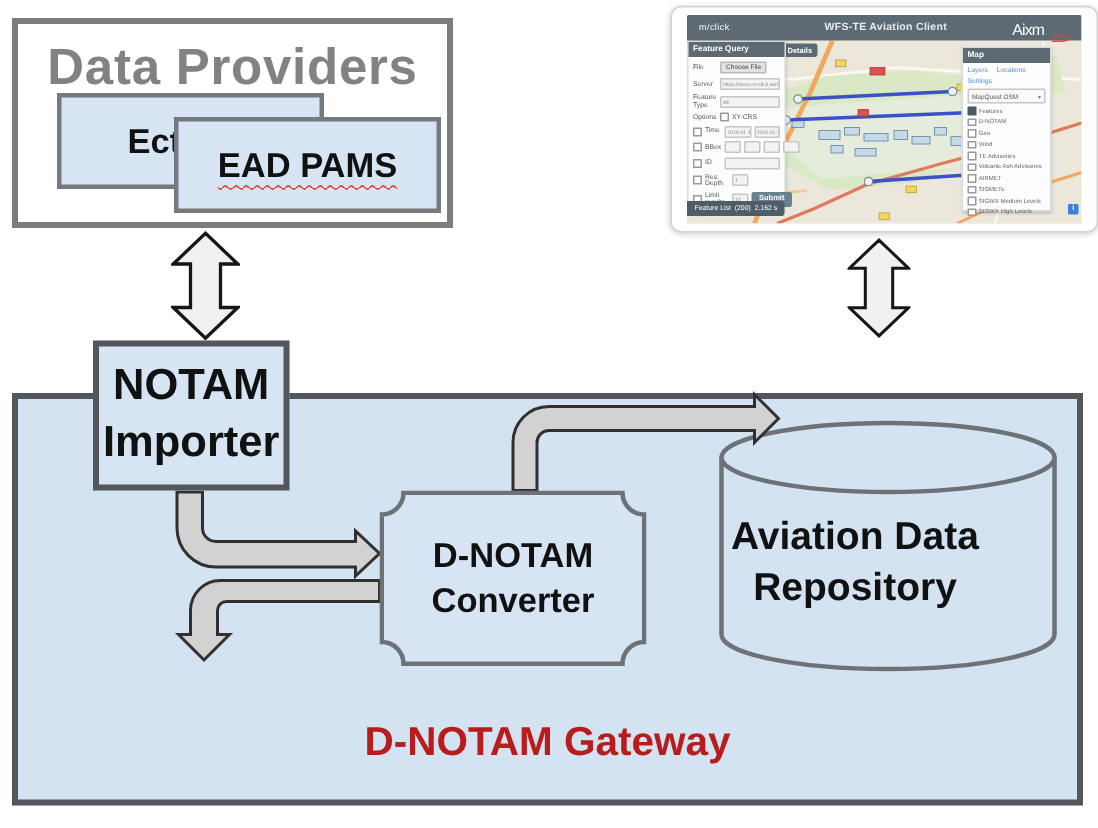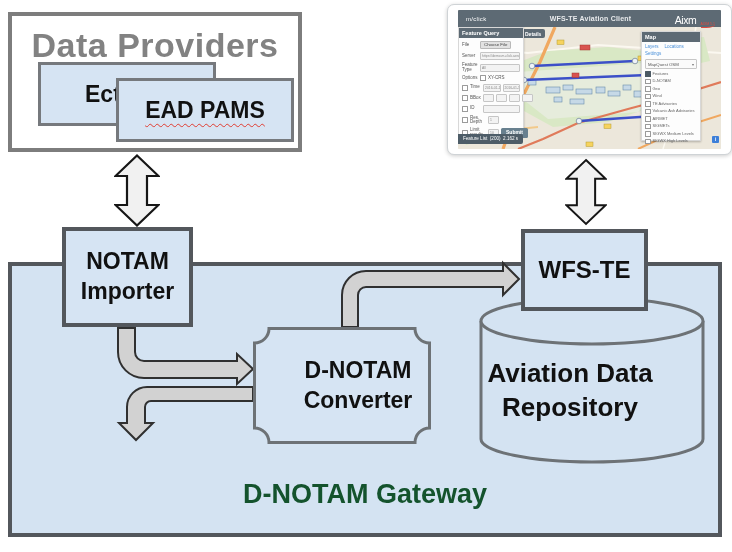--- a/index.html
+++ b/index.html
@@ -18,36 +18,36 @@
   .ect-box{left:38px;top:62px;width:178px;height:64px;border:3px solid #76797d;
        justify-content:flex-start;padding-left:44px;font-size:23px;z-index:2;}
   .ead-box{left:116px;top:78px;width:178px;height:64px;border:3px solid #76797d;font-size:23px;z-index:3;}
   .squiggle{text-decoration-line:underline;text-decoration-style:wavy;
        text-decoration-color:var(--c-squiggle_red,#e03c31);text-decoration-thickness:1px;
        text-underline-offset:5px;}
 
   .gateway{position:absolute;left:8px;top:262px;width:714px;height:275px;box-sizing:border-box;
        background:var(--c-gateway_fill,#d4e3f2);border:4px solid var(--c-node_border,#53575c);z-index:1;}
   .gateway-label{position:absolute;left:225px;top:479px;width:280px;text-align:center;
-       font-weight:700;font-size:27px;color:#14532d;z-index:2;}
+       font-weight:700;font-size:27px;color:#b91c1c;z-index:2;}
 
   .notam-importer{left:62px;top:227px;width:131px;height:100px;border:4px solid var(--c-node_border,#53575c);
-       font-size:23px;line-height:1.3;z-index:4;}
+       font-size:29px;line-height:1.3;z-index:4;}
   .wfs-te{left:521px;top:229px;width:127px;height:82px;border:4px solid var(--c-node_border,#53575c);
        font-size:24px;z-index:4;}
   .data-validator{left:62px;top:437px;width:140px;height:87px;border:3px solid var(--c-node_border,#53575c);
        font-size:22px;line-height:1.3;z-index:4;}
 
   .converter-wrap{position:absolute;left:253px;top:327px;width:178px;height:117px;z-index:4;}
   .converter-wrap svg{position:absolute;left:0;top:0;}
-  .converter-label{position:absolute;left:16px;top:0;width:100%;height:100%;display:flex;align-items:center;
+  .converter-label{position:absolute;left:0;top:0;width:100%;height:100%;display:flex;align-items:center;
        justify-content:center;text-align:center;font-weight:700;font-size:23px;line-height:1.3;color:#111;
        padding:0 20px;box-sizing:border-box;}
 
-  .cylinder-wrap{position:absolute;left:479px;top:295px;width:182px;height:170px;z-index:2;}
+  .cylinder-wrap{position:absolute;left:479px;top:279px;width:182px;height:170px;z-index:2;}
   .cyl-label{position:absolute;left:0;top:62px;width:100%;text-align:center;font-weight:700;
        font-size:26px;line-height:1.3;color:#111;}
 
   .flow-arrows{position:absolute;left:0;top:0;z-index:3;pointer-events:none;}
   .flow-arrows path{fill:var(--c-arrow_fill,#d2d2d2);stroke:var(--c-arrow_stroke,#303030);stroke-width:2;}
   .dbl-arrow{position:absolute;z-index:3;}
   .dbl-arrow path{fill:var(--c-double_arrow_fill,#f1f1f1);stroke:#161616;stroke-width:2.2;}
 
   
   .client-shot{position:absolute;left:447px;top:4px;width:283px;height:149px;background:#fff;
@@ -114,23 +114,20 @@
     <span class="squiggle">EAD PAMS</span>
   </div>
 
   <div class="gateway"></div>
   <div class="gateway-label">D-NOTAM Gateway</div>
 
   <div class="box blue notam-importer">
     <span>NOTAM Importer</span>
   </div>
 
-  <div class="box blue wfs-te">
-    <span>WFS-TE</span>
-  </div>
 
 
   <div class="converter-wrap">
     <svg width="178" height="117" viewBox="0 0 178 117">
       <path d="M16 1.5 L162 1.5 A14.5 14.5 0 0 0 176.5 16 L176.5 101 A14.5 14.5 0 0 0 162 115.5 L16 115.5 A14.5 14.5 0 0 0 1.5 101 L1.5 16 A14.5 14.5 0 0 0 16 1.5 Z" fill="var(--c-box_fill,#d6e4f3)" stroke="#6d7276" stroke-width="3"></path>
     </svg>
     <div class="converter-label">D-NOTAM Converter</div>
   </div>
 
   <div class="cylinder-wrap">

